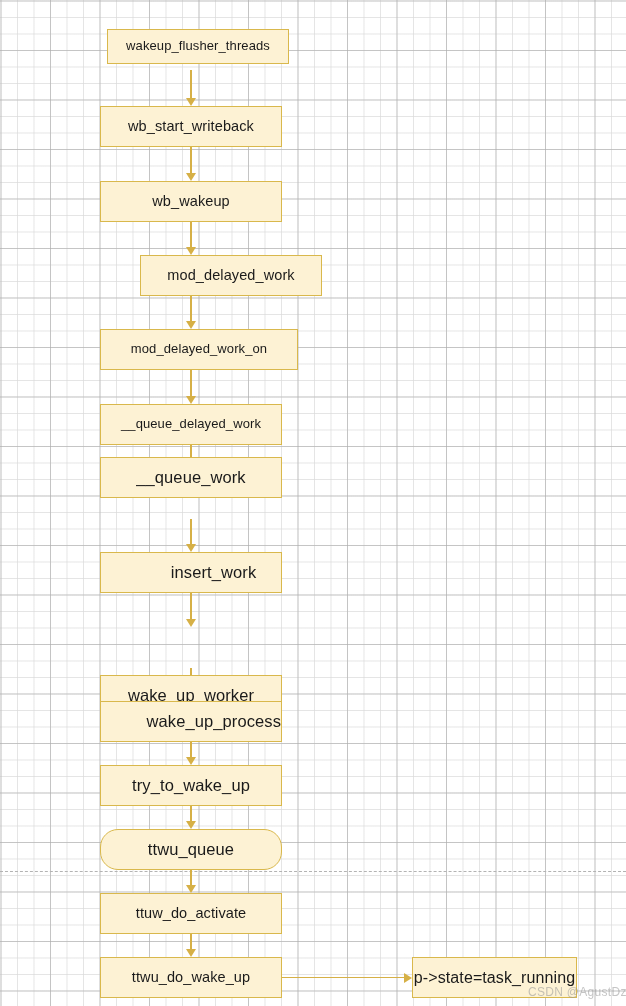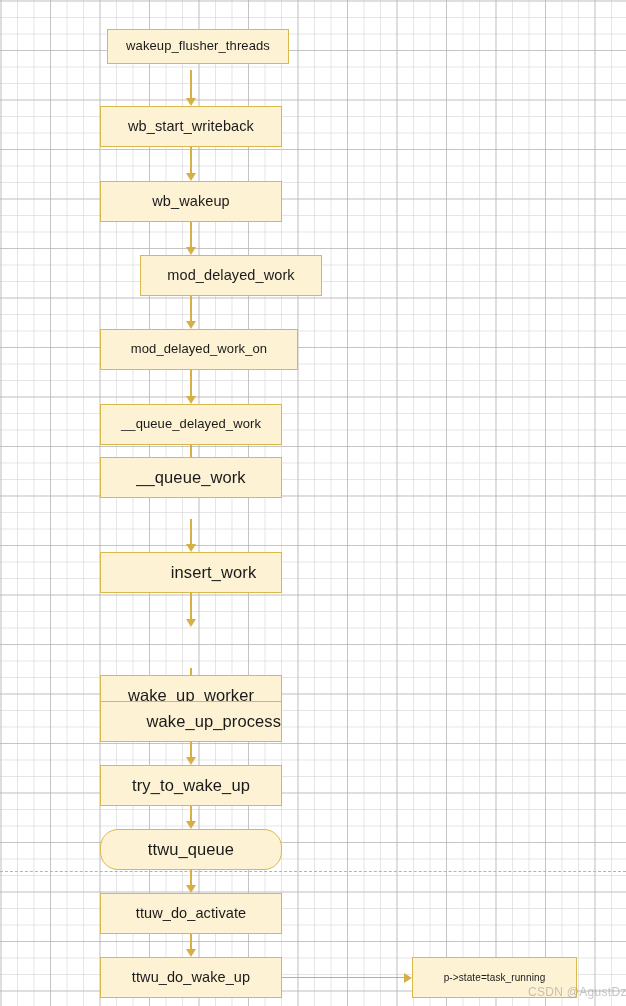--- a/index.html
+++ b/index.html
@@ -52,21 +52,21 @@
     align-items: center;
     justify-content: center;
     text-align: center;
     line-height: 1.1;
     white-space: nowrap;
     letter-spacing: 0.1px;
   }
   .node.fs-lg  { font-size: 16.5px; }
   .node.fs-md  { font-size: 14.5px; }
   .node.fs-sm  { font-size: 13px; }
-  .node.fs-xs  { font-size: 10px; }
+  .node.fs-xs  { font-size: 16px; }
 
   
   .conn-v {
     position: absolute;
     width: 1.6px;
     background: #d6b046;
   }
   .conn-h {
     position: absolute;
     height: 1.6px;

